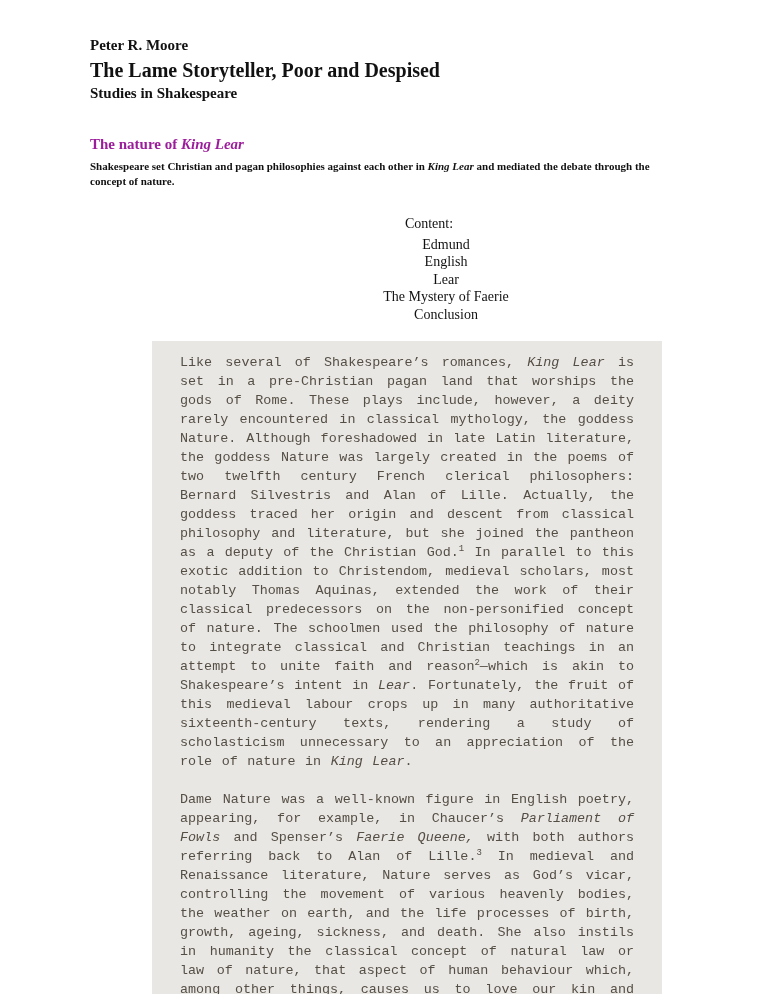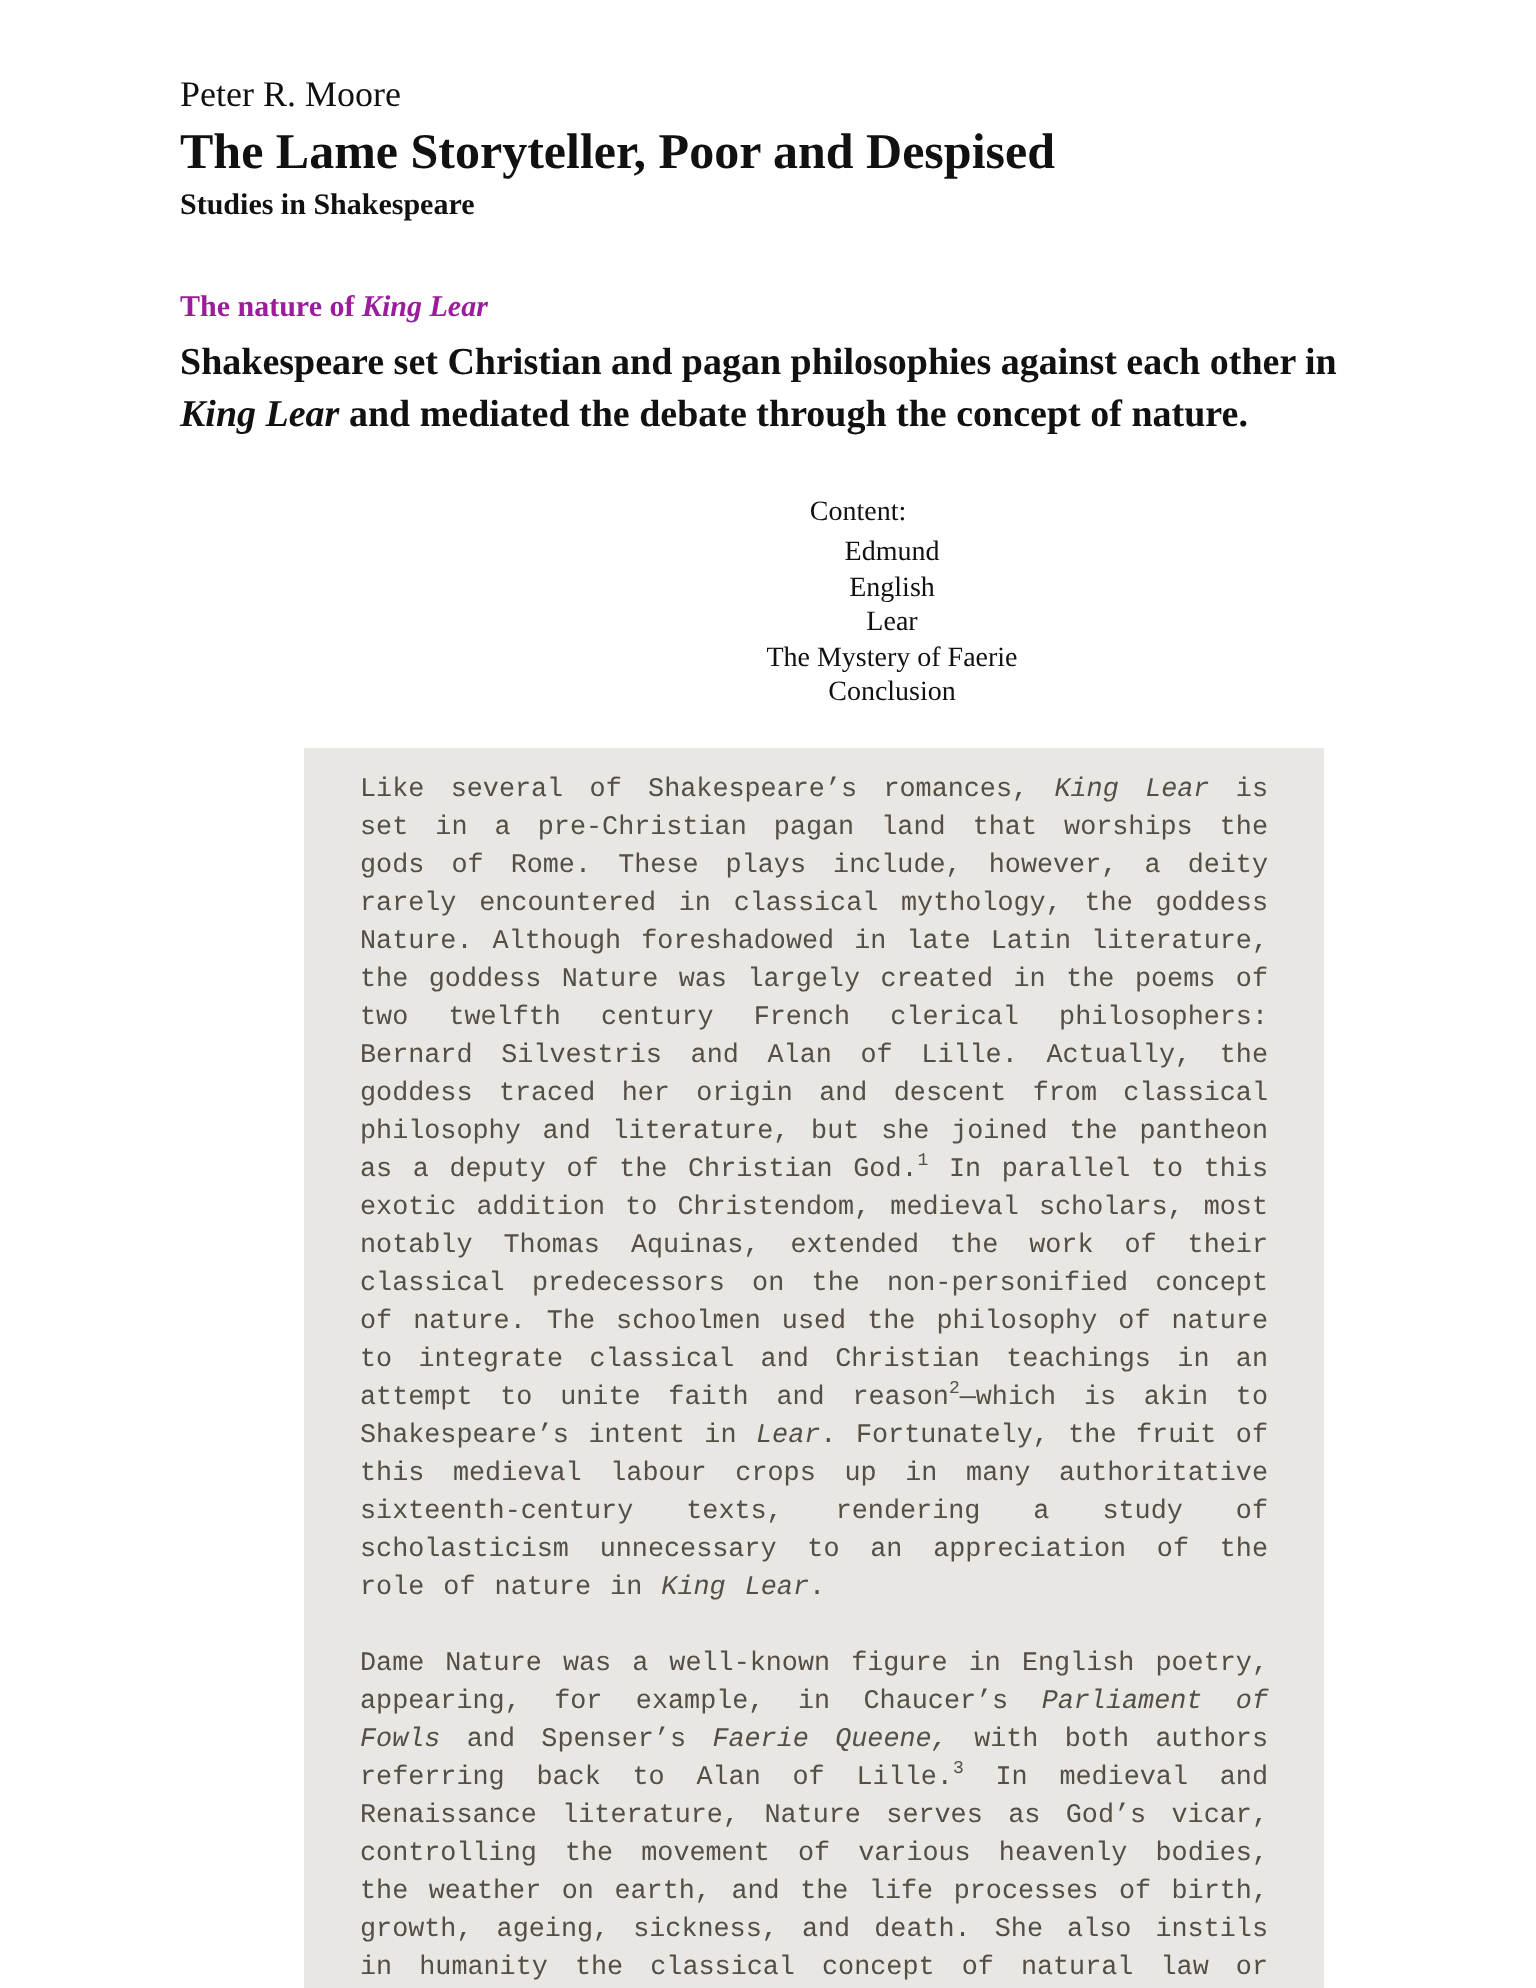--- a/index.html
+++ b/index.html
@@ -8,47 +8,47 @@
     width: 768px;
     height: 994px;
     background: #ffffff;
     overflow: hidden;
     font-family: "Liberation Serif", "DejaVu Serif", serif;
     color: #111111;
     box-sizing: border-box;
     padding: 36px 0 0 90px;
   }
   .author {
-    font-weight: normal;
-    font-size: 18px;
+    font-weight: bold;
+    font-size: 15px;
     line-height: 1.3;
   }
   .book-title {
     font-weight: bold;
-    font-size: 25px;
+    font-size: 20px;
     line-height: 1.25;
     margin: 2px 0 1px 0;
   }
   .series {
     font-weight: bold;
     font-size: 15px;
     line-height: 1.3;
   }
   .chapter-heading {
     margin: 32px 0 6px 0;
     font-weight: bold;
     font-size: 15px;
     line-height: 1.2;
   }
   .chapter-heading em { font-style: italic; }
   .lede {
     margin: 4px 0 0 0;
     width: 592px;
     font-weight: bold;
-    font-size: 19px;
+    font-size: 11px;
     line-height: 1.38;
   }
   .lede em { font-style: italic; }
   .contents {
     margin-top: 26px;
     font-size: 14px;
     line-height: 1.25;
     text-align: center;
   }
   .contents-label { margin-bottom: 3px; }

